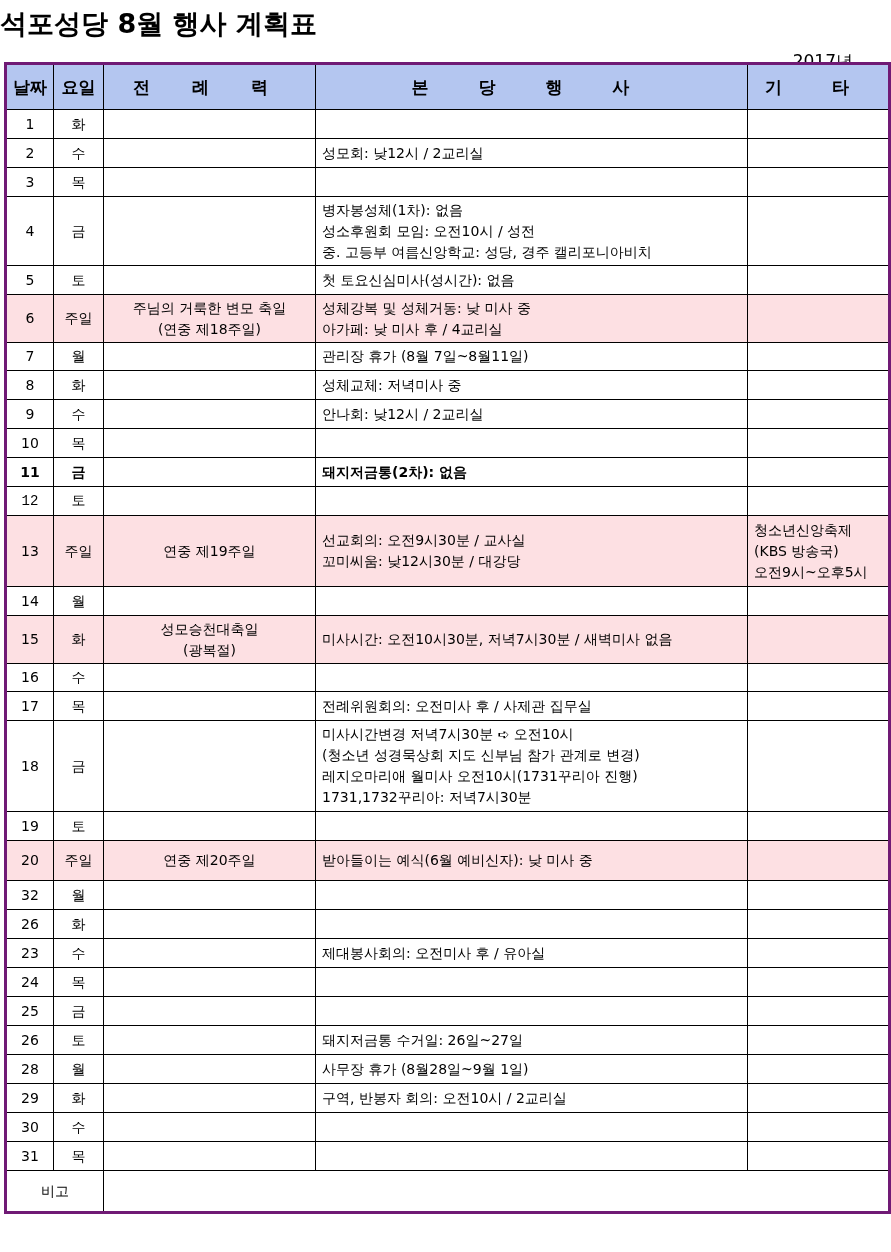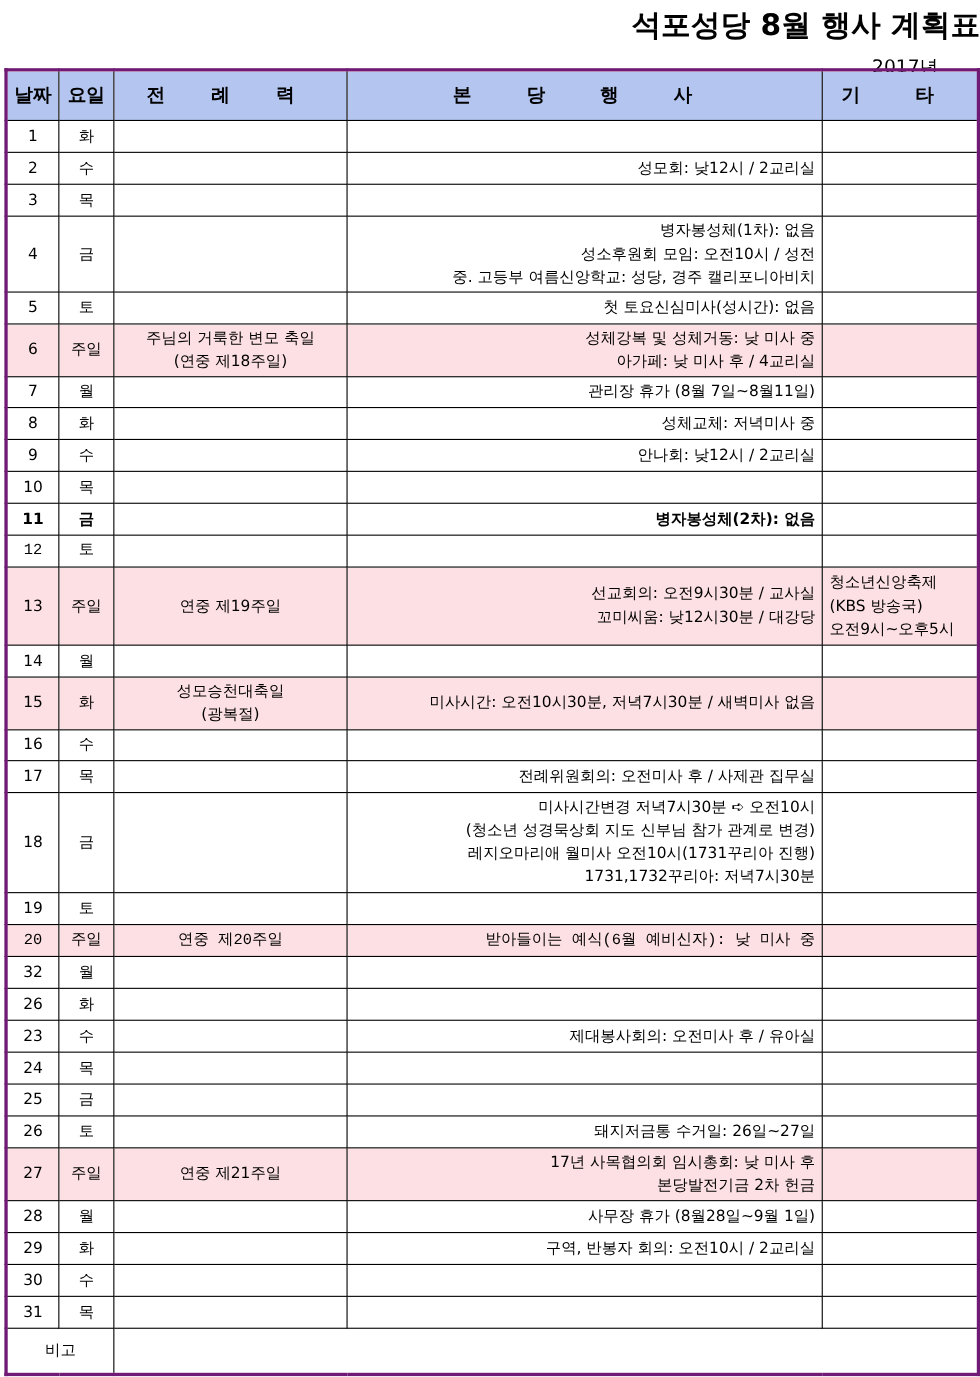--- a/index.html
+++ b/index.html
@@ -3,21 +3,21 @@
   <meta charset="utf-8">
   <style>
     html, body { margin: 0; padding: 0; background: #ffffff; }
     body {
       width: 891px; height: 1252px; position: relative; overflow: hidden;
       font-family: "DejaVu Sans", "Liberation Sans", sans-serif;
       color: #000;
     }
     .title {
       position: absolute; left: 0; top: 4px; width: 891px; height: 40px;
-      text-align: right; font-size: 27px; font-weight: bold; letter-spacing: 0px;
+      text-align: left; font-size: 27px; font-weight: bold; letter-spacing: 0px;
       line-height: 40px;
     }
     .year {
       position: absolute; right: 38px; top: 38px; font-size: 17px; line-height: 22px; margin-top: 12px;
     }
     table.sched {
       position: absolute; left: 4px; top: 62px;
       width: 884px; border-collapse: collapse; table-layout: fixed;
       border: 3px solid #701a75;
       font-size: 14px;
@@ -31,21 +31,21 @@
       overflow: hidden;
     }
     table.sched th {
       background: #b4c6f0;
       font-size: 17px; font-weight: bold; height: 44px;
       text-align: center;
     }
     th.spaced { letter-spacing: 18px; }
     th.spaced-wide { letter-spacing: 22px; }
     td.c { text-align: center; }
-    td.ev { text-align: right; padding-left: 6px; white-space: pre-line; }
+    td.ev { text-align: left; padding-left: 6px; white-space: pre-line; }
     td.etc { text-align: left; padding-left: 8px; white-space: pre-line; }
     td.lit { text-align: center; white-space: pre-line; }
     tr.sunday td, tr.holiday td { background: #fde0e3; }
     tr.remark td { height: 40px; }
   </style>
 </head>
 <body>
 
 <div class="title">석포성당 8월 행사 계획표</div>
 <div class="year">2017년</div>
@@ -139,21 +139,21 @@
     <td class="c">10</td>
     <td class="c">목</td>
     <td class="lit"></td>
     <td class="ev"></td>
     <td class="etc"></td>
   </tr>
       <tr style="height: 29px; font-weight: bold;">
     <td class="c">11</td>
     <td class="c">금</td>
     <td class="lit"></td>
-    <td class="ev">병자봉성체(2차): 없음</td>
+    <td class="ev">돼지저금통(2차): 없음</td>
     <td class="etc"></td>
   </tr>
       <tr style="height: 29px; font-family: Liberation Mono, monospace;">
     <td class="c">12</td>
     <td class="c">토</td>
     <td class="lit"></td>
     <td class="ev"></td>
     <td class="etc"></td>
   </tr>
       <tr class="sunday" style="height: 71px;">
@@ -205,21 +205,21 @@
 1731,1732꾸리아: 저녁7시30분</td>
     <td class="etc"></td>
   </tr>
       <tr style="height: 29px;">
     <td class="c">19</td>
     <td class="c">토</td>
     <td class="lit"></td>
     <td class="ev"></td>
     <td class="etc"></td>
   </tr>
-      <tr class="sunday" style="height: 29px; font-family: Liberation Mono, monospace;">
+      <tr class="sunday" style="height: 40px;">
     <td class="c">20</td>
     <td class="c">주일</td>
     <td class="lit">연중 제20주일</td>
     <td class="ev">받아들이는 예식(6월 예비신자): 낮 미사 중</td>
     <td class="etc"></td>
   </tr>
       <tr style="height: 29px;">
     <td class="c">32</td>
     <td class="c">월</td>
     <td class="lit"></td>
@@ -252,28 +252,20 @@
     <td class="c">금</td>
     <td class="lit"></td>
     <td class="ev"></td>
     <td class="etc"></td>
   </tr>
       <tr style="height: 29px;">
     <td class="c">26</td>
     <td class="c">토</td>
     <td class="lit"></td>
     <td class="ev">돼지저금통 수거일: 26일~27일</td>
-    <td class="etc"></td>
-  </tr>
-      <tr class="sunday" style="height: 48px;">
-    <td class="c">27</td>
-    <td class="c">주일</td>
-    <td class="lit">연중 제21주일</td>
-    <td class="ev">17년 사목협의회 임시총회: 낮 미사 후
-본당발전기금 2차 헌금</td>
     <td class="etc"></td>
   </tr>
       <tr style="height: 29px;">
     <td class="c">28</td>
     <td class="c">월</td>
     <td class="lit"></td>
     <td class="ev">사무장 휴가 (8월28일~9월 1일)</td>
     <td class="etc"></td>
   </tr>
       <tr style="height: 29px;">

